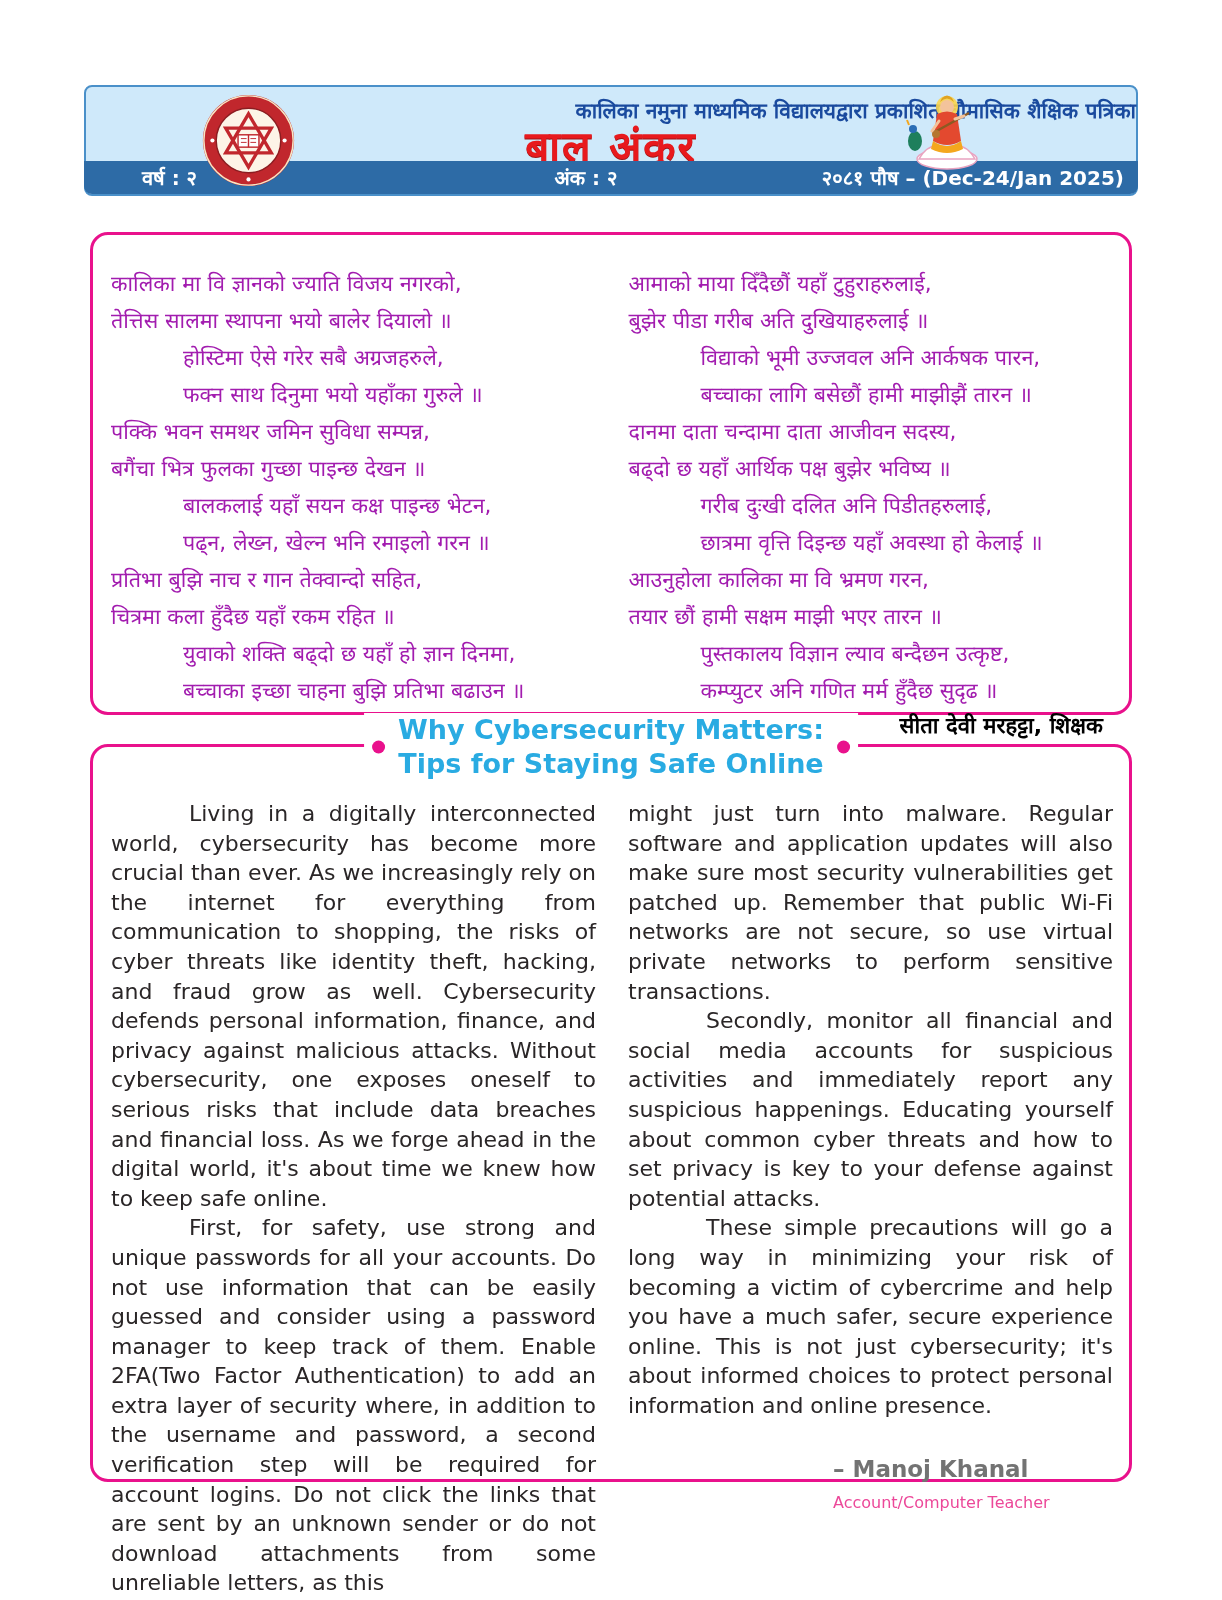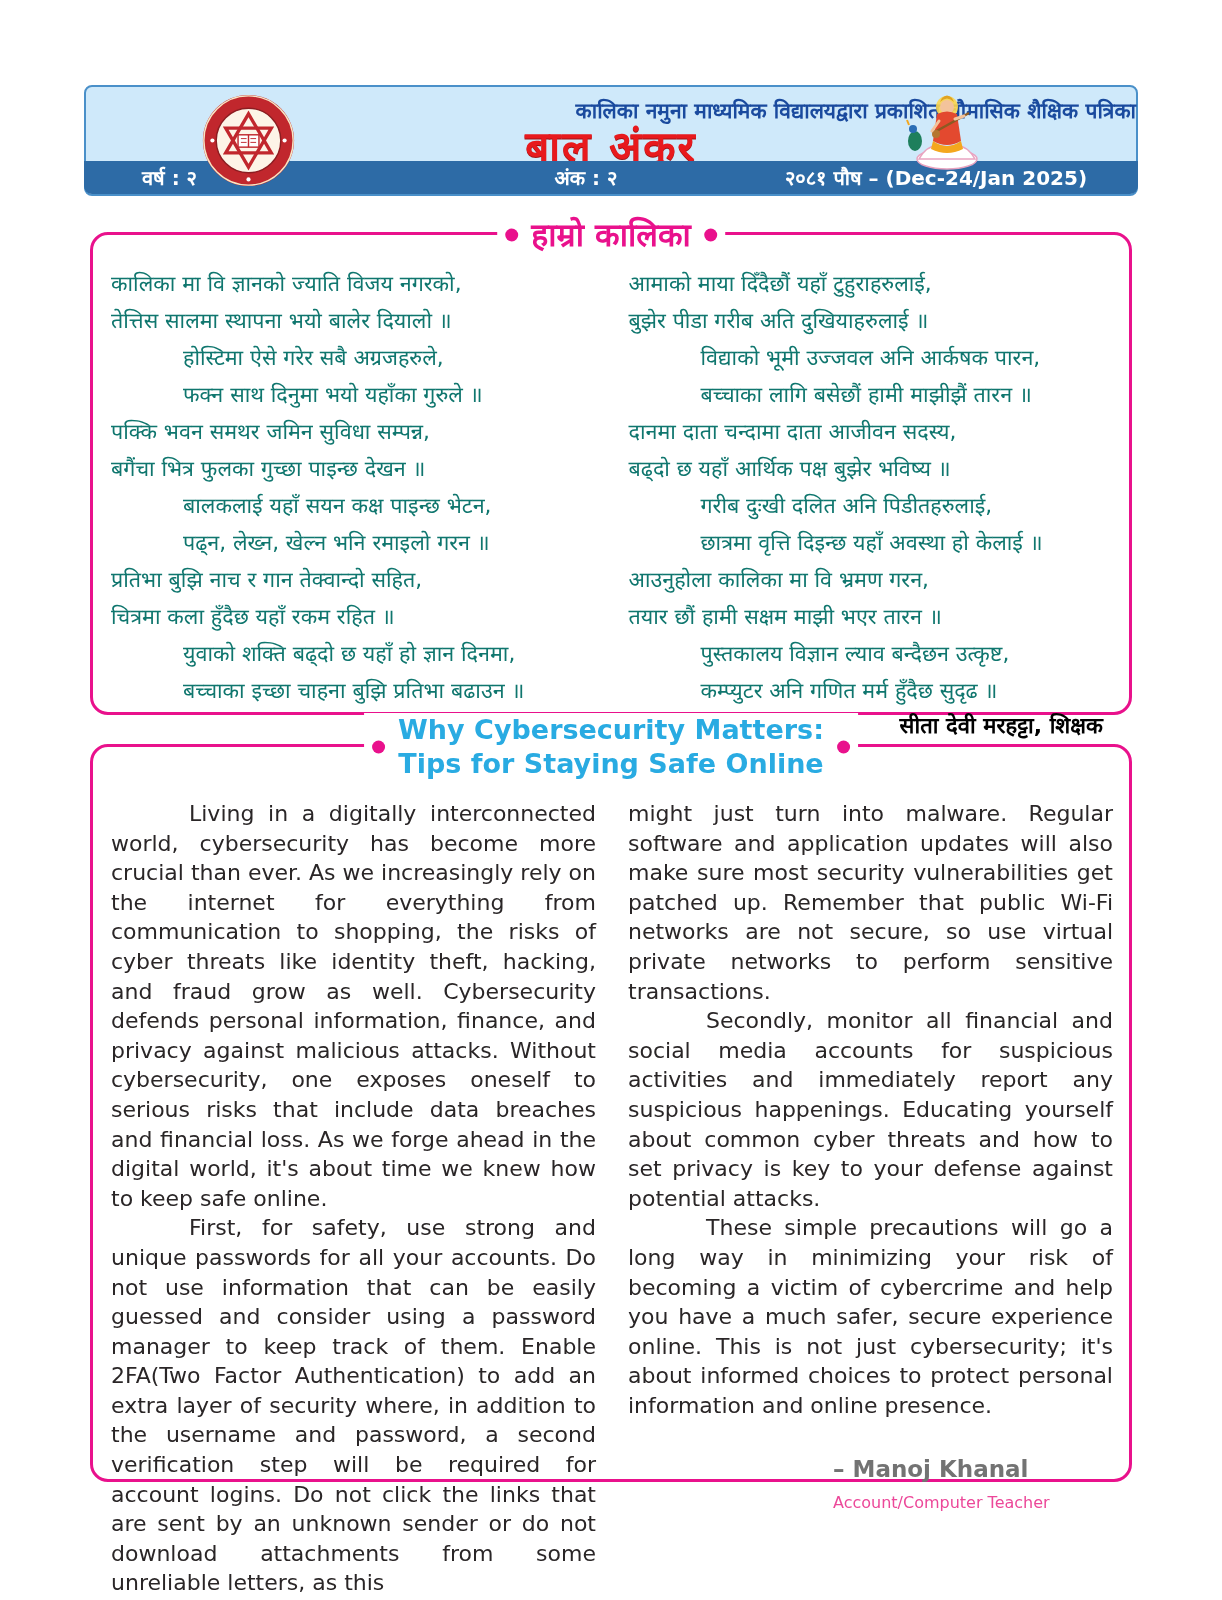--- a/index.html
+++ b/index.html
@@ -27,21 +27,21 @@
   .logo{position:absolute;left:115px;top:6px;width:95px;height:95px;z-index:3;}
   .deity{position:absolute;right:145px;top:2px;width:92px;height:82px;z-index:3;}
   .header-bar{
     position:absolute;bottom:0;left:-2px;right:-2px;height:33px;
     background:#2d6ba6;border-radius:0 0 8px 8px;
     display:flex;align-items:center;color:#ffffff;font-weight:bold;
     font-size:20px;z-index:2;
   }
   .bar-year{padding-left:18px;width:300px;box-sizing:border-box;margin-left:40px;}
   .bar-issue{flex:1;text-align:center;}
-  .bar-date{padding-right:14px;width:390px;box-sizing:border-box;text-align:center;}
+  .bar-date{padding-right:14px;width:390px;box-sizing:border-box;text-align:right;}
 
   
   .section-box{
     position:absolute;left:90px;width:1042px;
     border:3px solid #e9118c;border-radius:18px;box-sizing:border-box;
     background:#ffffff;
   }
   .box-title{
     position:absolute;top:0;left:50%;transform:translate(-50%,-50%);
     background:#ffffff;padding:0 34px;white-space:nowrap;text-align:center;
@@ -51,21 +51,21 @@
     background:#e9118c;top:50%;transform:translateY(-50%);
   }
   .box-title::before{left:8px;}
   .box-title::after{right:8px;}
 
   
   .poem-box{top:232px;height:483px;}
   .poem-title{font-size:32px;font-weight:bold;color:#e9118c;line-height:40px;}
   .poem-columns{
     display:flex;padding:30px 13px 0 18px;
-    font-size:21.5px;line-height:37px;color:#0f766e;
+    font-size:21.5px;line-height:37px;color:#a21caf;
   }
   .poem-col{flex:1;}
   .poem-col.right{padding-left:30px;}
   .poem-line{white-space:nowrap;}
   .poem-line.indent{padding-left:72px;}
   .poem-signature{
     text-align:right;padding-right:26px;margin-top:0;
     color:#000000;font-weight:bold;font-size:22px;
   }
 
@@ -137,21 +137,20 @@
     </div>
 
     <div class="header-bar">
       <span class="bar-year">वर्ष : २</span>
       <span class="bar-issue">अंक : २</span>
       <span class="bar-date">२०८१ पौष – (Dec-24/Jan 2025)</span>
     </div>
   </header>
 
   <section class="section-box poem-box">
-    <div class="box-title poem-title">हाम्रो कालिका</div>
 
     <div class="poem-columns">
       <div class="poem-col">
         <div class="poem-line">कालिका मा वि ज्ञानको ज्याति विजय नगरको,</div>
         <div class="poem-line">तेत्तिस सालमा स्थापना भयो बालेर दियालो ॥</div>
         <div class="poem-line indent">होस्टिमा ऐसे गरेर सबै अग्रजहरुले,</div>
         <div class="poem-line indent">फक्न साथ दिनुमा भयो यहाँका गुरुले ॥</div>
         <div class="poem-line">पक्कि भवन समथर जमिन सुविधा सम्पन्न,</div>
         <div class="poem-line">बगैंचा भित्र फुलका गुच्छा पाइन्छ देखन ॥</div>
         <div class="poem-line indent">बालकलाई यहाँ सयन कक्ष पाइन्छ भेटन,</div>

